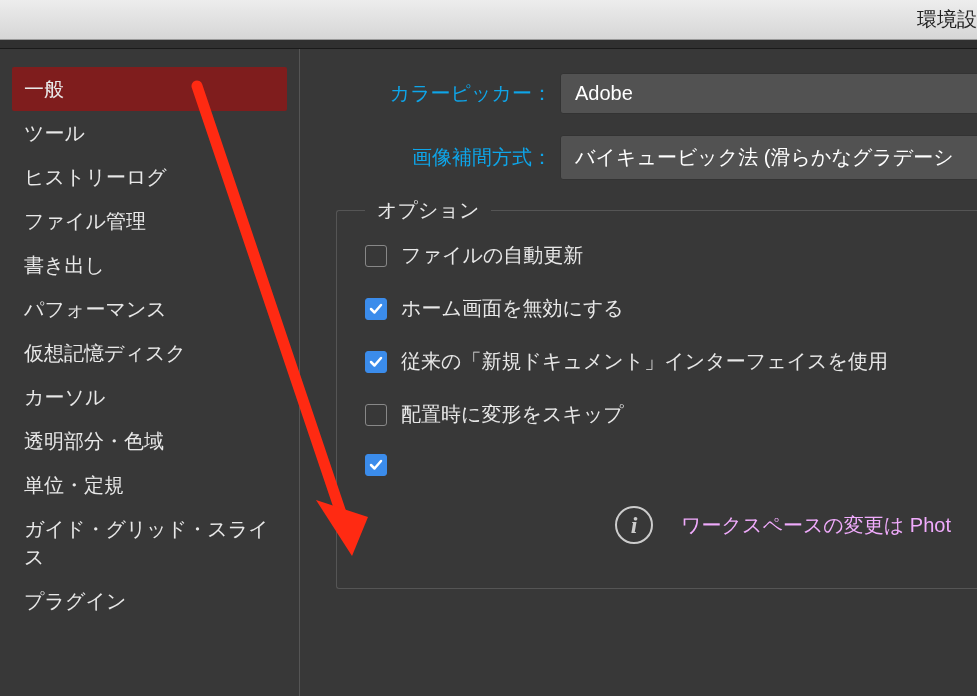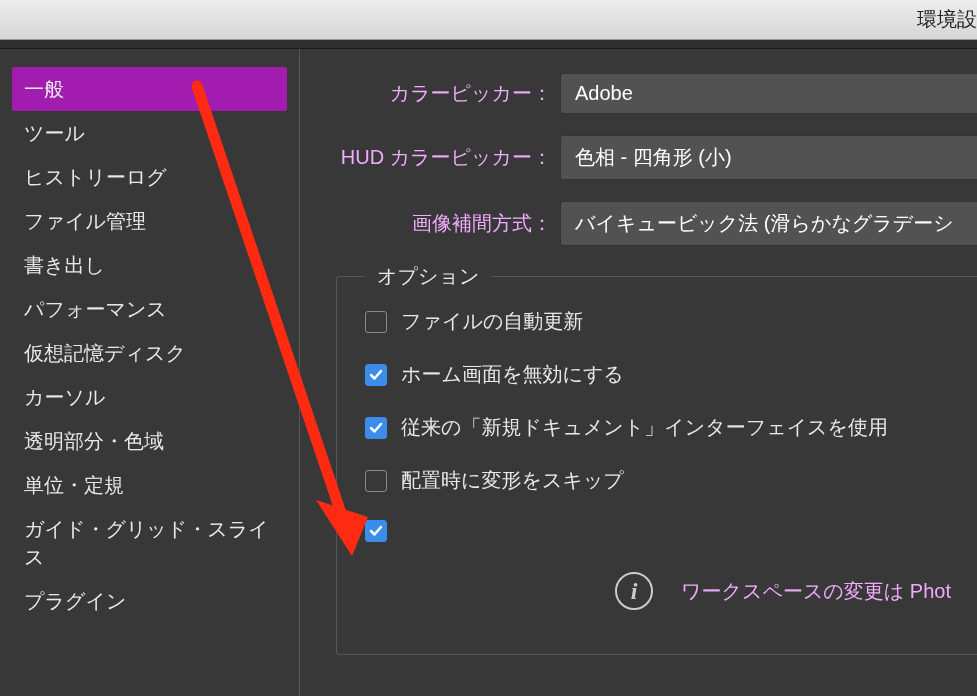--- a/index.html
+++ b/index.html
@@ -46,38 +46,38 @@
     }
     .sidebar-item {
       padding: 8px 12px;
       font-size: 20px;
       color: #e8e8e8;
       cursor: pointer;
       border-radius: 2px;
       line-height: 1.4;
     }
     .sidebar-item.selected {
-      background: #a21caf;
+      background: #7f1d1d;
     }
     .main {
       flex: 1;
       padding: 24px 0 0 20px;
       position: relative;
       overflow: hidden;
     }
     .form-row {
       display: flex;
       align-items: center;
       margin-bottom: 21px;
     }
     .form-label {
       width: 240px;
       text-align: right;
       font-size: 20px;
-      color: #f0abfc;
+      color: #0ea5e9;
       padding-right: 8px;
       white-space: nowrap;
     }
     .dropdown {
       flex: 1;
       background: #525252;
       border: 1px solid #333;
       border-radius: 3px;
       padding: 8px 14px;
       font-size: 20px;
@@ -194,24 +194,20 @@
 
   </div>
 
   <div class="main">
 
     <div class="form-row">
       <div class="form-label">カラーピッカー：</div>
       <div class="dropdown"><span>Adobe</span></div>
     </div>
     <div class="form-row">
-      <div class="form-label">HUD カラーピッカー：</div>
-      <div class="dropdown"><span>色相 - 四角形 (小)</span></div>
-    </div>
-    <div class="form-row">
       <div class="form-label">画像補間方式：</div>
       <div class="dropdown"><span>バイキュービック法 (滑らかなグラデーシ</span></div>
     </div>
 
     <div class="fieldset">
       <div class="fieldset-legend">オプション</div>
 
       <div class="check-row">
         <span class="checkbox"></span>
         <span class="check-label">ファイルの自動更新</span>

